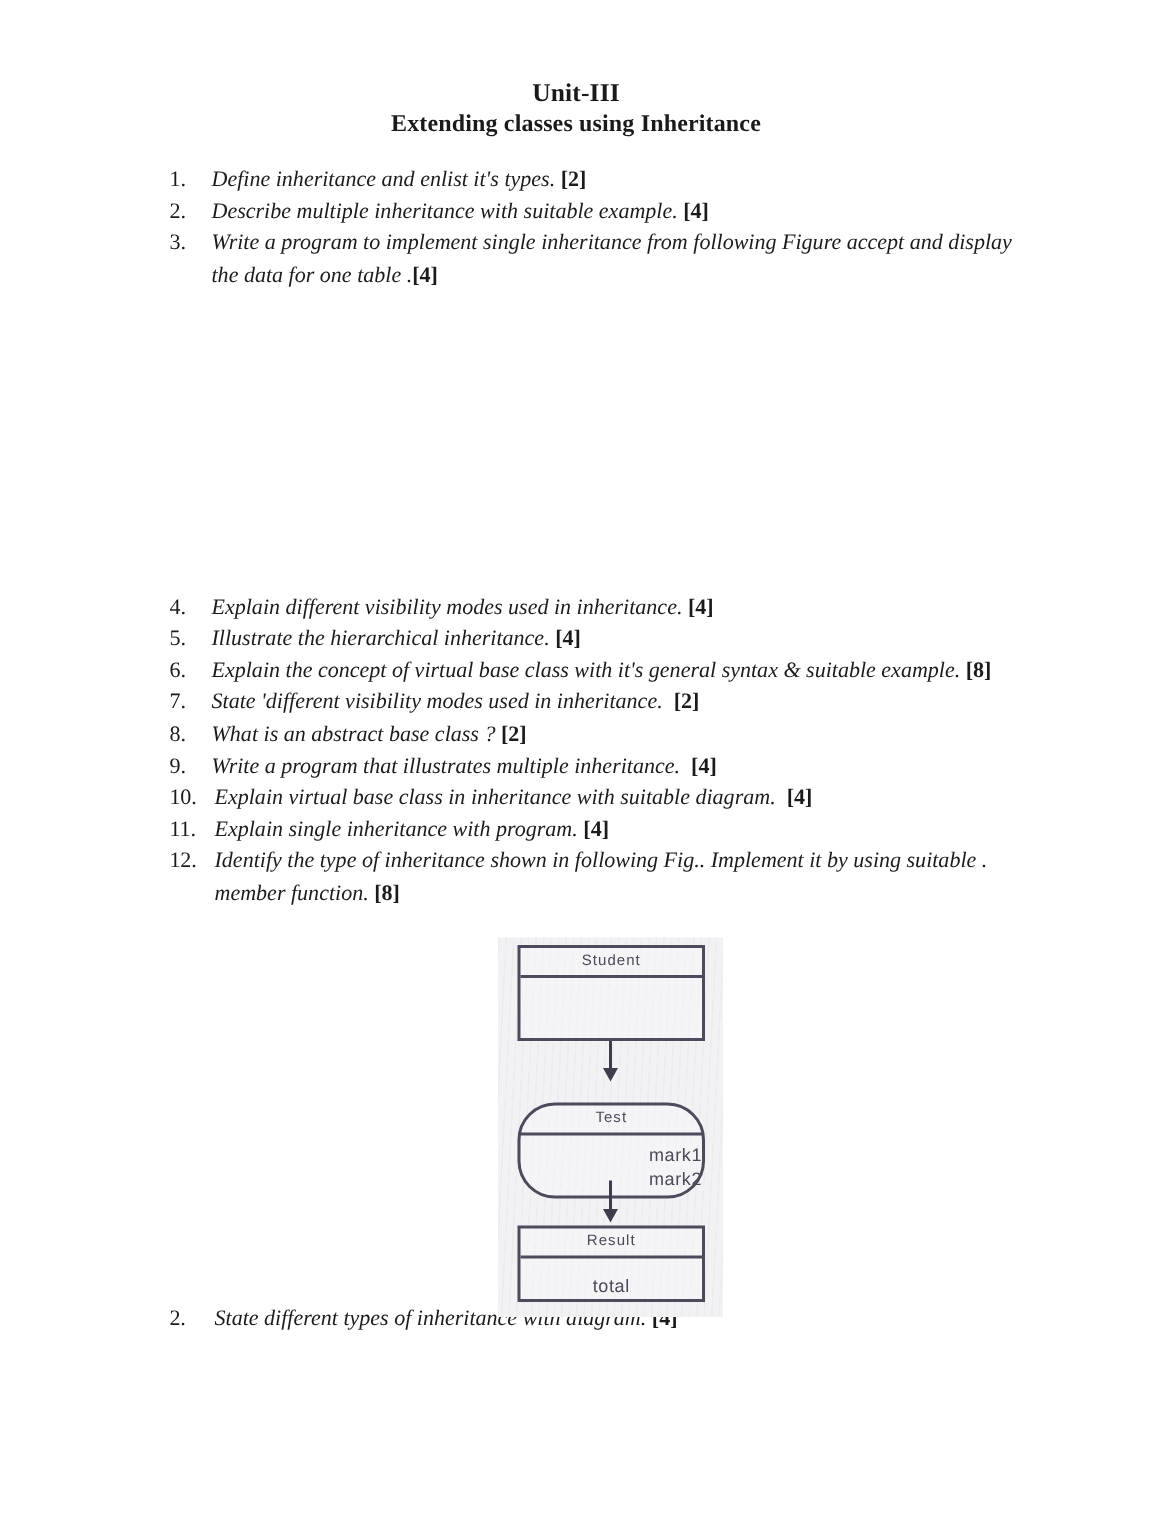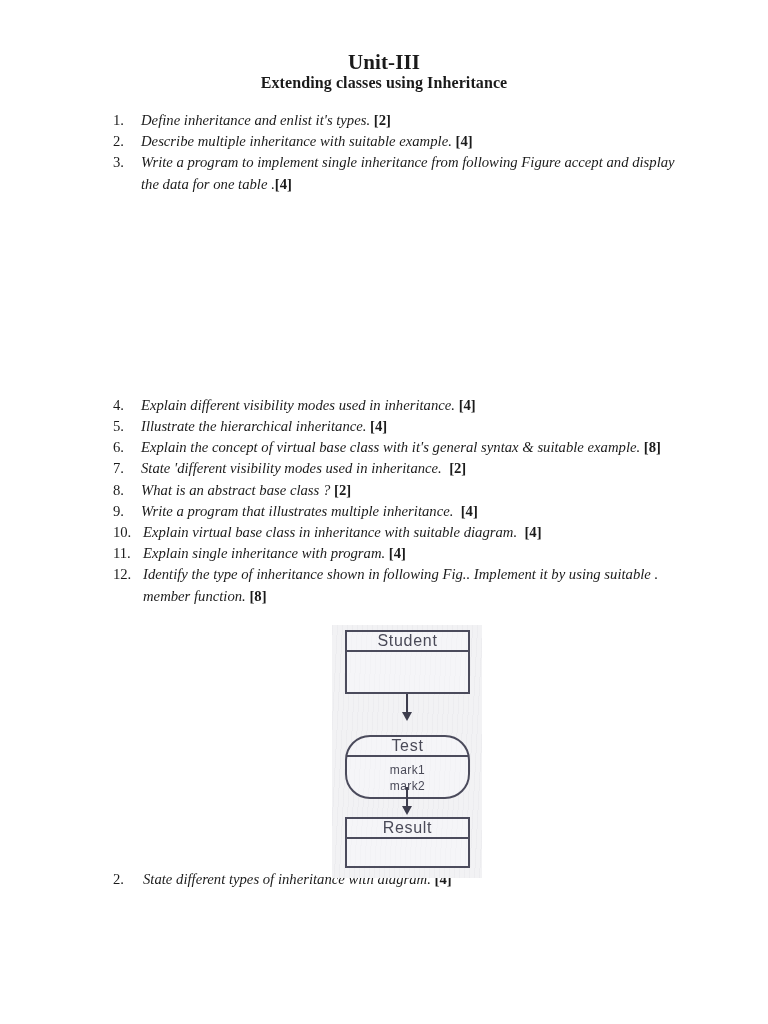--- a/index.html
+++ b/index.html
@@ -28,21 +28,21 @@
   .title-block {
     position: absolute;
     left: 0;
     top: 52px;
     width: 768px;
     text-align: center;
   }
   .title-line-1 {
     font-family: "Liberation Serif", serif;
     font-weight: bold;
-    font-size: 21px;
+    font-size: 17px;
     line-height: 20px;
     letter-spacing: 0.1px;
   }
   .title-line-2 {
     font-family: "Liberation Serif", serif;
     font-weight: bold;
     font-size: 16px;
     line-height: 21px;
     letter-spacing: 0.1px;
   }
@@ -171,35 +171,35 @@
     background: rgba(248,248,251,0.5);
     box-sizing: border-box;
     width: 125px;
     left: 13px;
     color: #4a4a58;
     font-family: "Liberation Sans", sans-serif;
     text-align: center;
   }
   .uml-header {
     border-bottom: 2px solid #4b4b5c;
-    font-size: 16px;
+    font-size: 10px;
     line-height: 17px;
     height: 18px;
     letter-spacing: 0.7px;
   }
   .uml-body {
     font-size: 12px;
     line-height: 16px;
     letter-spacing: 0.4px;
     padding-top: 6px;
   }
   #f2-class-student { top: 5px; height: 64px; }
   #f2-class-student .uml-body { padding-top: 6px; }
   #f2-class-test { top: 110px; height: 64px; border-radius: 25px; }
-  #f2-class-test .uml-body { padding-top: 5px; }
+  #f2-class-test .uml-body { padding-top: 5px; text-align: right; }
   #f2-class-result { top: 192px; height: 51px; }
   #f2-class-result .uml-body { padding-top: 10px; }
 
   #f2-arrow1-line { left: 74px; top: 69px; width: 2px; height: 21px; }
   #f2-arrow1-head {
     position: absolute; left: 70px; top: 87px;
     width: 0; height: 0;
     border-left: 5px solid transparent;
     border-right: 5px solid transparent;
     border-top: 9px solid #3d3d4d;
@@ -300,17 +300,20 @@
         <div>mark1</div>
         <div>mark2</div>
       </div>
     </div>
 
     <div class="arrow-v" id="f2-arrow2-line"></div>
     <div id="f2-arrow2-head"></div>
 
     <div class="uml-class" id="f2-class-result">
       <div class="uml-header">Result</div>
+      <div class="uml-body">
+        <div>total</div>
+      </div>
     </div>
 
   </div>
 
 </div>
 
 </body></html>

